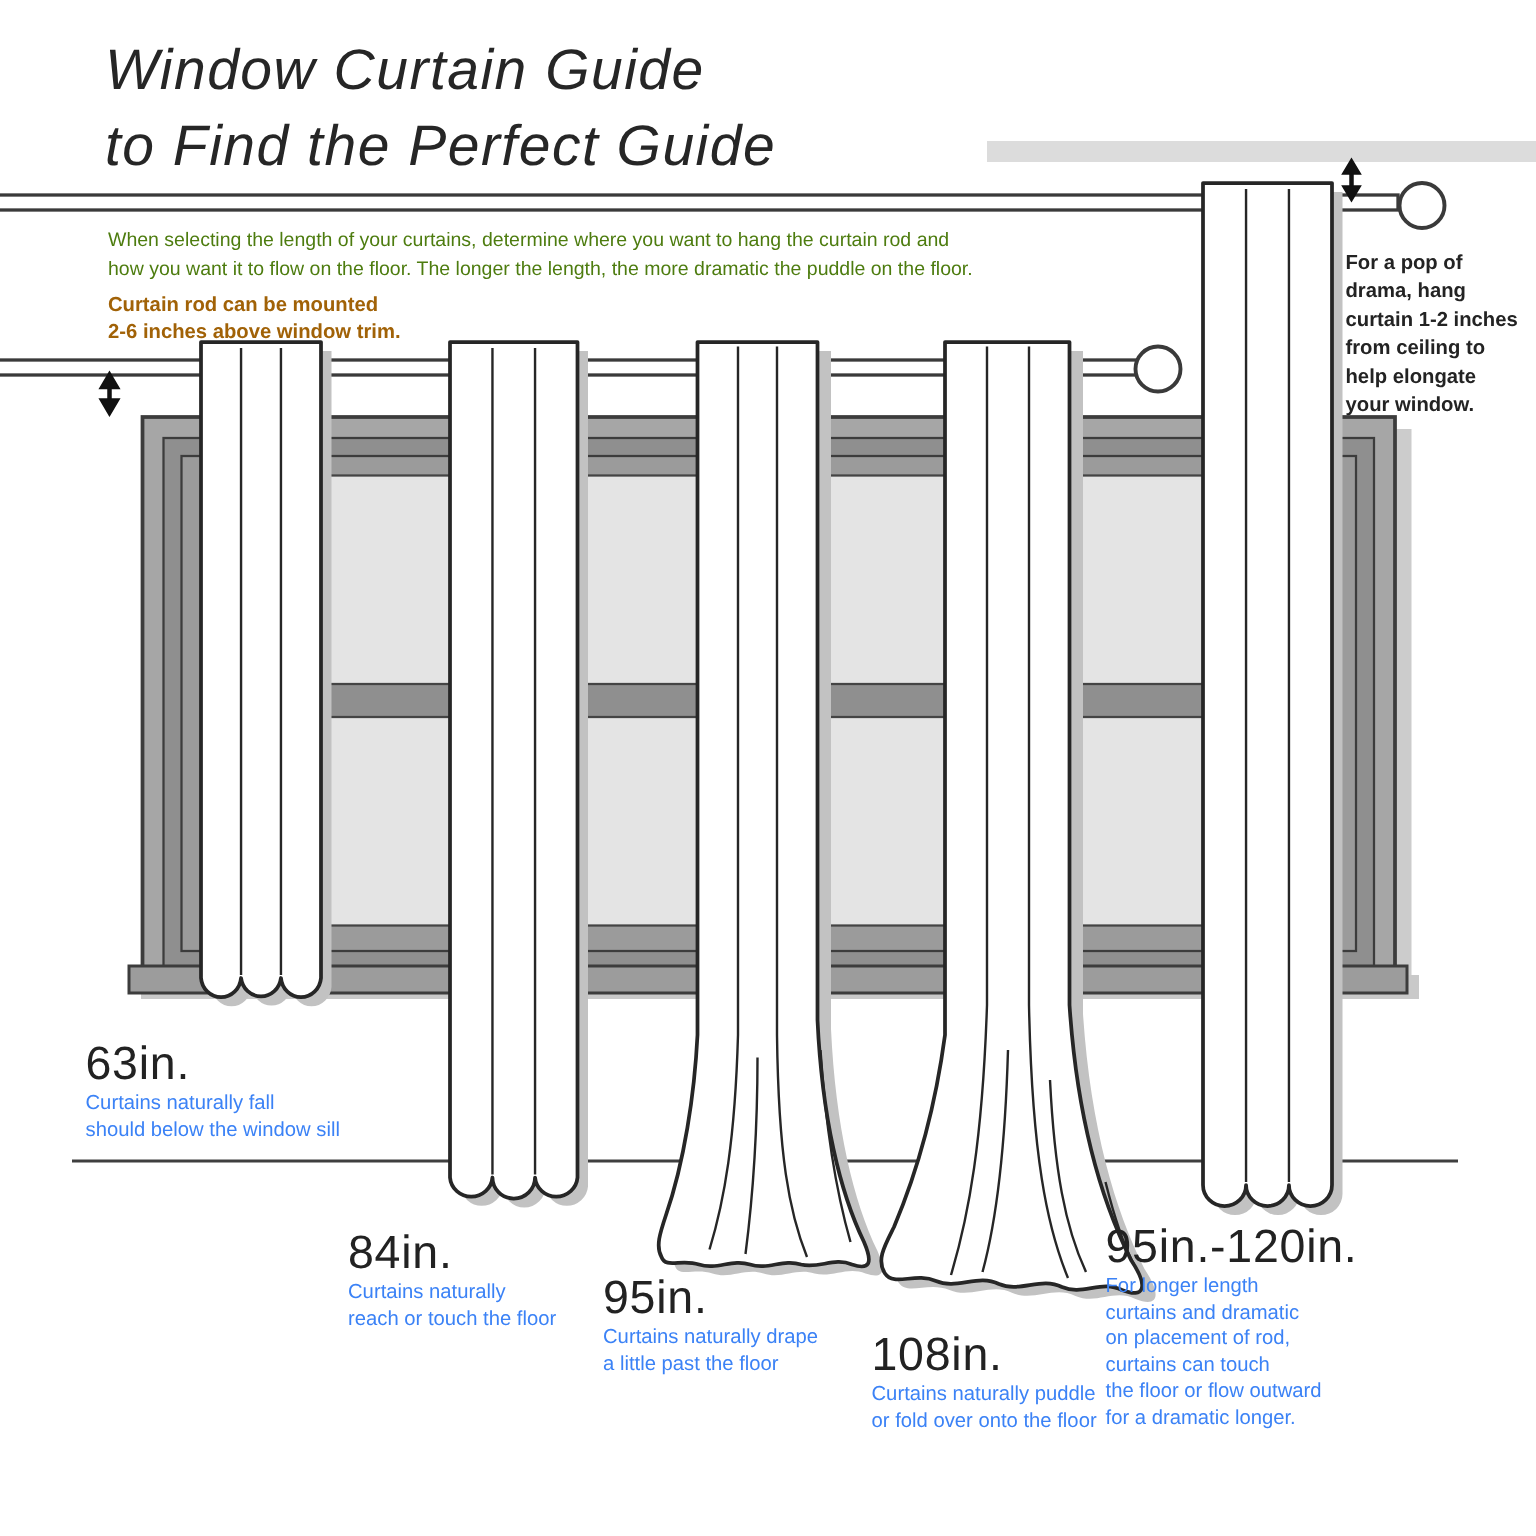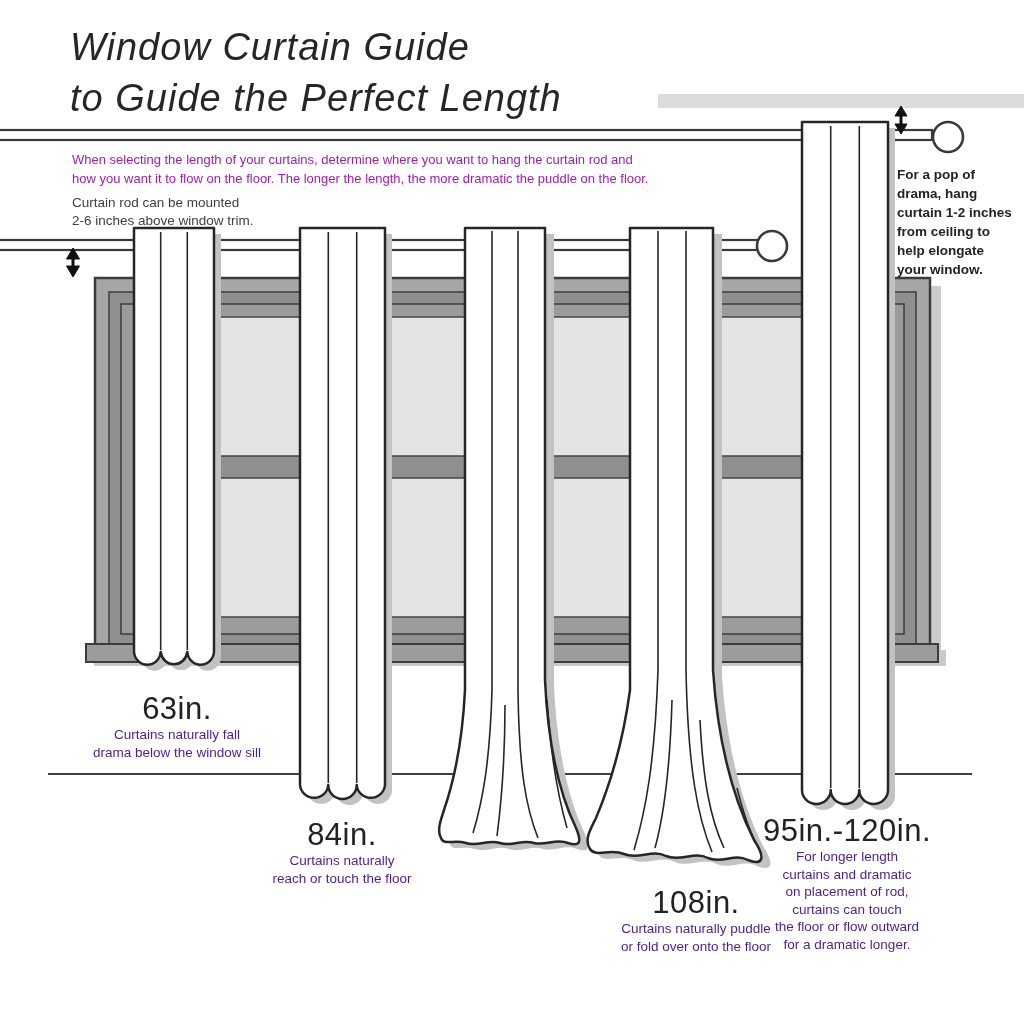--- a/index.html
+++ b/index.html
@@ -1,26 +1,26 @@
 <!DOCTYPE html>
 <html><head>
 <meta charset="utf-8">
 <style>
   html,body{margin:0;padding:0;background:#fff;}
   #canvas{position:relative;width:1024px;height:1024px;background:#ffffff;overflow:hidden;
           font-family:"Liberation Sans",sans-serif;color:#2b2b2b;}
   #diagram{position:absolute;left:0;top:0;z-index:1;}
   .txt{position:absolute;z-index:2;}
   .title{left:70px;top:22px;font-size:38px;line-height:51px;letter-spacing:1px;color:#262626;font-weight:400;font-style:italic;}
-  .intro{left:72px;top:150px;font-size:13px;line-height:19px;color:#a21caf;}
-  .rodnote{left:72px;top:194px;font-size:13.5px;line-height:18px;font-weight:normal;color:#404040;}
+  .intro{left:72px;top:150px;font-size:13px;line-height:19px;color:#4d7c0f;}
+  .rodnote{left:72px;top:194px;font-size:13.5px;line-height:18px;font-weight:bold;color:#a16207;}
   .dramanote{left:897px;top:165px;width:130px;font-size:13.5px;line-height:19px;font-weight:bold;color:#232323;}
-  .clabel{text-align:center;color:#2d2d2d;}
+  .clabel{color:#2d2d2d;}
   .clabel .len{font-size:31px;line-height:34px;color:#222;letter-spacing:0.5px;}
-  .clabel .dsc{font-size:13.5px;line-height:18px;color:#4c1d95;}
+  .clabel .dsc{font-size:13.5px;line-height:18px;color:#3b82f6;}
   .clabel.tall .dsc{line-height:17.5px;}
   .footer{left:50px;top:897px;font-size:19.5px;line-height:29px;font-weight:bold;color:#4c4c4c;}
   .lbl63{left:57px; top:692px;width:240px;}
   .lbl84{left:232px;top:818px;width:220px;}
   .lbl95{left:402px;top:848px;width:220px;}
   .lbl108{left:581px;top:886px;width:230px;}
   .lbltall{left:737px;top:814px;width:220px;}
 </style>
 </head>
 <body>
@@ -119,21 +119,21 @@
 
     <g stroke="#111" fill="#111">
       <line x1="901" y1="114" x2="901" y2="126" stroke-width="3"></line>
       <polygon points="901,106 895,116 907,116"></polygon>
       <polygon points="901,134 895,124 907,124"></polygon>
     </g>
   </svg>
 
   <div class="txt title">
     <div>Window Curtain Guide</div>
-    <div>to Guide the Perfect Length</div>
+    <div>to Find the Perfect Guide</div>
   </div>
 
   <div class="txt intro">
     <div>When selecting the length of your curtains, determine where you want to hang the curtain rod and</div>
     <div>how you want it to flow on the floor. The longer the length, the more dramatic the puddle on the floor.</div>
   </div>
 
   <div class="txt rodnote">
     <div>Curtain rod can be mounted</div>
     <div>2-6 inches above window trim.</div>
@@ -144,29 +144,34 @@
     <div>drama, hang</div>
     <div>curtain 1-2 inches</div>
     <div>from ceiling to</div>
     <div>help elongate</div>
     <div>your window.</div>
   </div>
 
   <div class="txt clabel lbl63">
     <div class="len">63in.</div>
     <div class="dsc">Curtains naturally fall</div>
-    <div class="dsc">drama below the window sill</div>
+    <div class="dsc">should below the window sill</div>
   </div>
 
   <div class="txt clabel lbl84">
     <div class="len">84in.</div>
     <div class="dsc">Curtains naturally</div>
     <div class="dsc">reach or touch the floor</div>
   </div>
 
+  <div class="txt clabel lbl95">
+    <div class="len">95in.</div>
+    <div class="dsc">Curtains naturally drape</div>
+    <div class="dsc">a little past the floor</div>
+  </div>
 
   <div class="txt clabel lbl108">
     <div class="len">108in.</div>
     <div class="dsc">Curtains naturally puddle</div>
     <div class="dsc">or fold over onto the floor</div>
   </div>
 
   <div class="txt clabel tall lbltall">
     <div class="len">95in.-120in.</div>
     <div class="dsc">For longer length</div>

